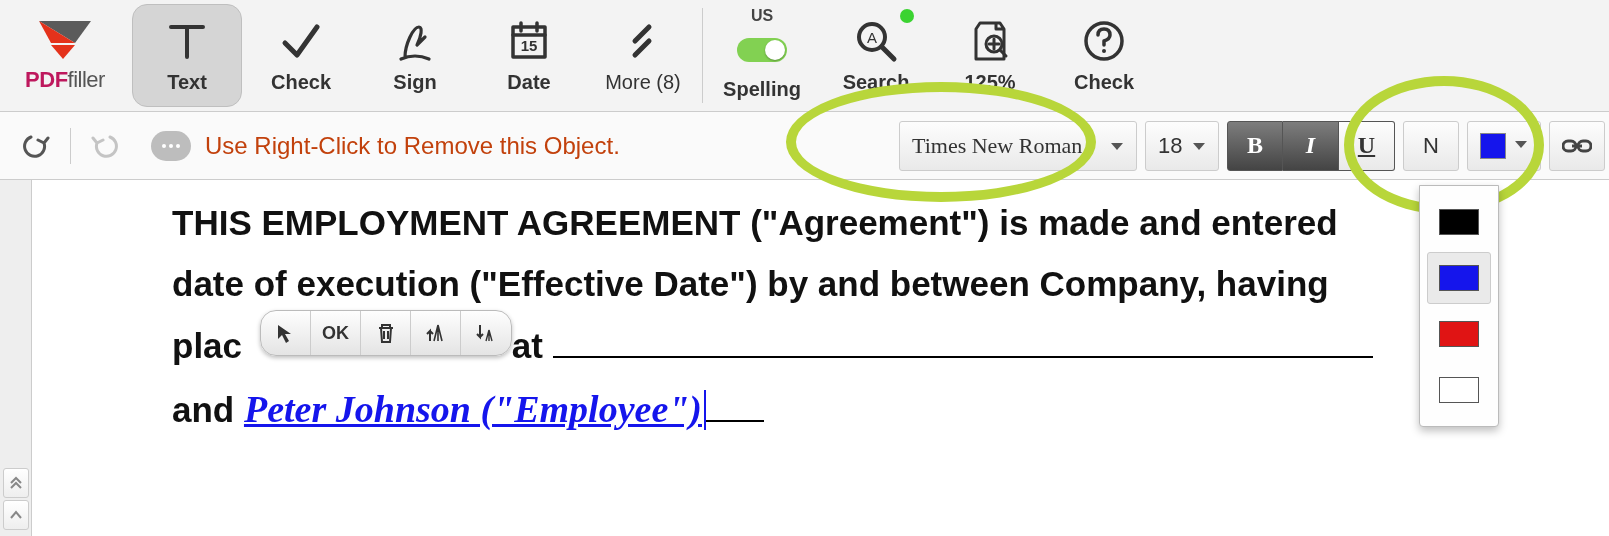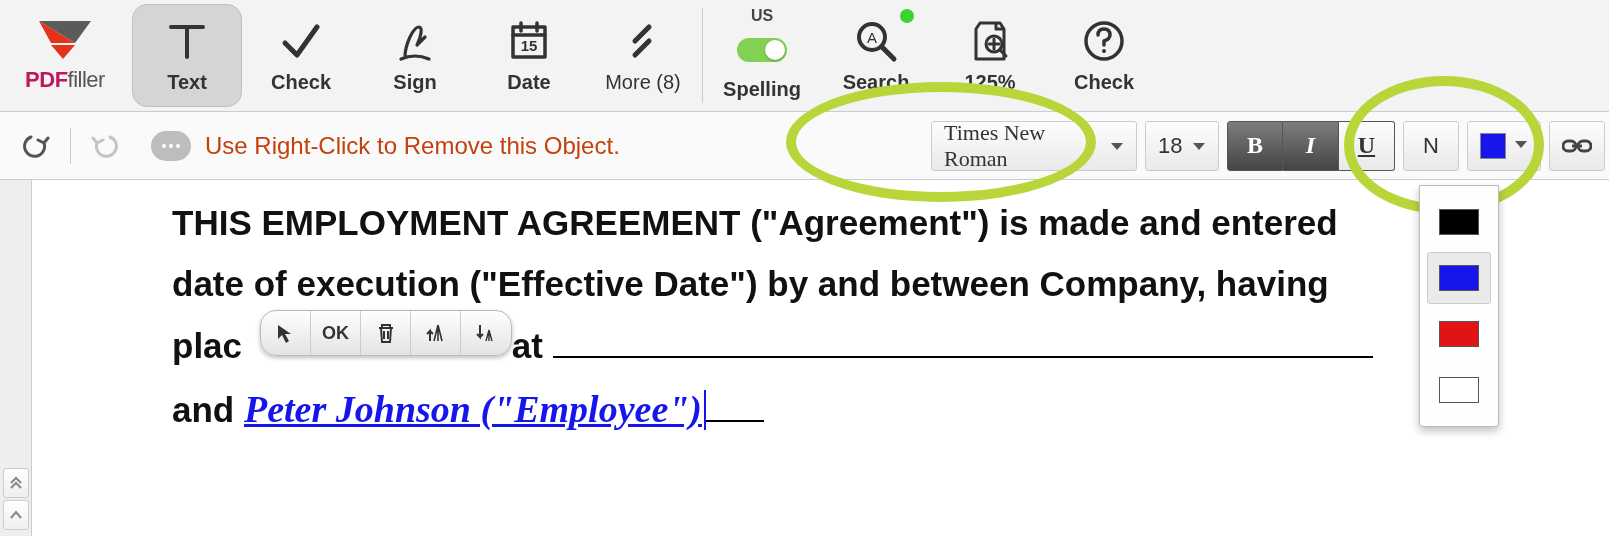--- a/index.html
+++ b/index.html
@@ -31,21 +31,21 @@
   .hist-btn { width: 50px; height: 50px; display: flex; align-items: center; justify-content: center; border-radius: 4px; cursor: pointer; }
   .hist-btn svg { width: 30px; height: 30px; fill: #555; }
   .hist-sep { width: 1px; height: 36px; background: #ccc; margin: 0 6px; }
 
   .hint { display: flex; align-items: center; gap: 14px; flex: 1; padding-left: 10px; color: #c2410c; font-size: 24px; }
   .hint-bubble { width: 40px; height: 30px; border-radius: 16px; background: #bdbdbd; display: flex; align-items: center; justify-content: center; }
   .hint-bubble span { display: flex; gap: 3px; }
   .hint-bubble i { width: 4px; height: 4px; border-radius: 50%; background: #fff; }
 
   .ctrl { height: 50px; border: 1px solid #ccc; background: linear-gradient(#fdfdfd,#e9e9e9); border-radius: 3px; display: flex; align-items: center; padding: 0 12px; font-size: 22px; color: #333; cursor: pointer; margin: 0 4px; }
-  .ctrl.font-family { width: 206px; font-family: "Times New Roman", serif; justify-content: space-between; }
+  .ctrl.font-family { width: 238px; font-family: "Times New Roman", serif; justify-content: space-between; }
   .ctrl.font-size { width: 74px; justify-content: space-between; }
   .ctrl .caret { margin-left: 8px; }
   .caret svg { width: 14px; height: 14px; fill: #555; }
 
   .style-group { display: flex; gap: 0; margin: 0 4px; }
   .style-btn { width: 56px; height: 50px; border: 1px solid #555; display: flex; align-items: center; justify-content: center; font-size: 24px; font-weight: 700; cursor: pointer; }
   .style-btn.bold { background: linear-gradient(#7d7d7d,#444); color: #fff; border-radius: 3px 0 0 3px; font-family: "Times New Roman", serif; }
   .style-btn.italic { background: linear-gradient(#7d7d7d,#444); color: #fff; font-family: "Times New Roman", serif; font-style: italic; }
   .style-btn.underline { background: linear-gradient(#fdfdfd,#e9e9e9); color: #333; text-decoration: underline; font-family: "Times New Roman", serif; border-radius: 0 3px 3px 0; border-left: none; }
   .style-btn.italic { border-left: none; }

